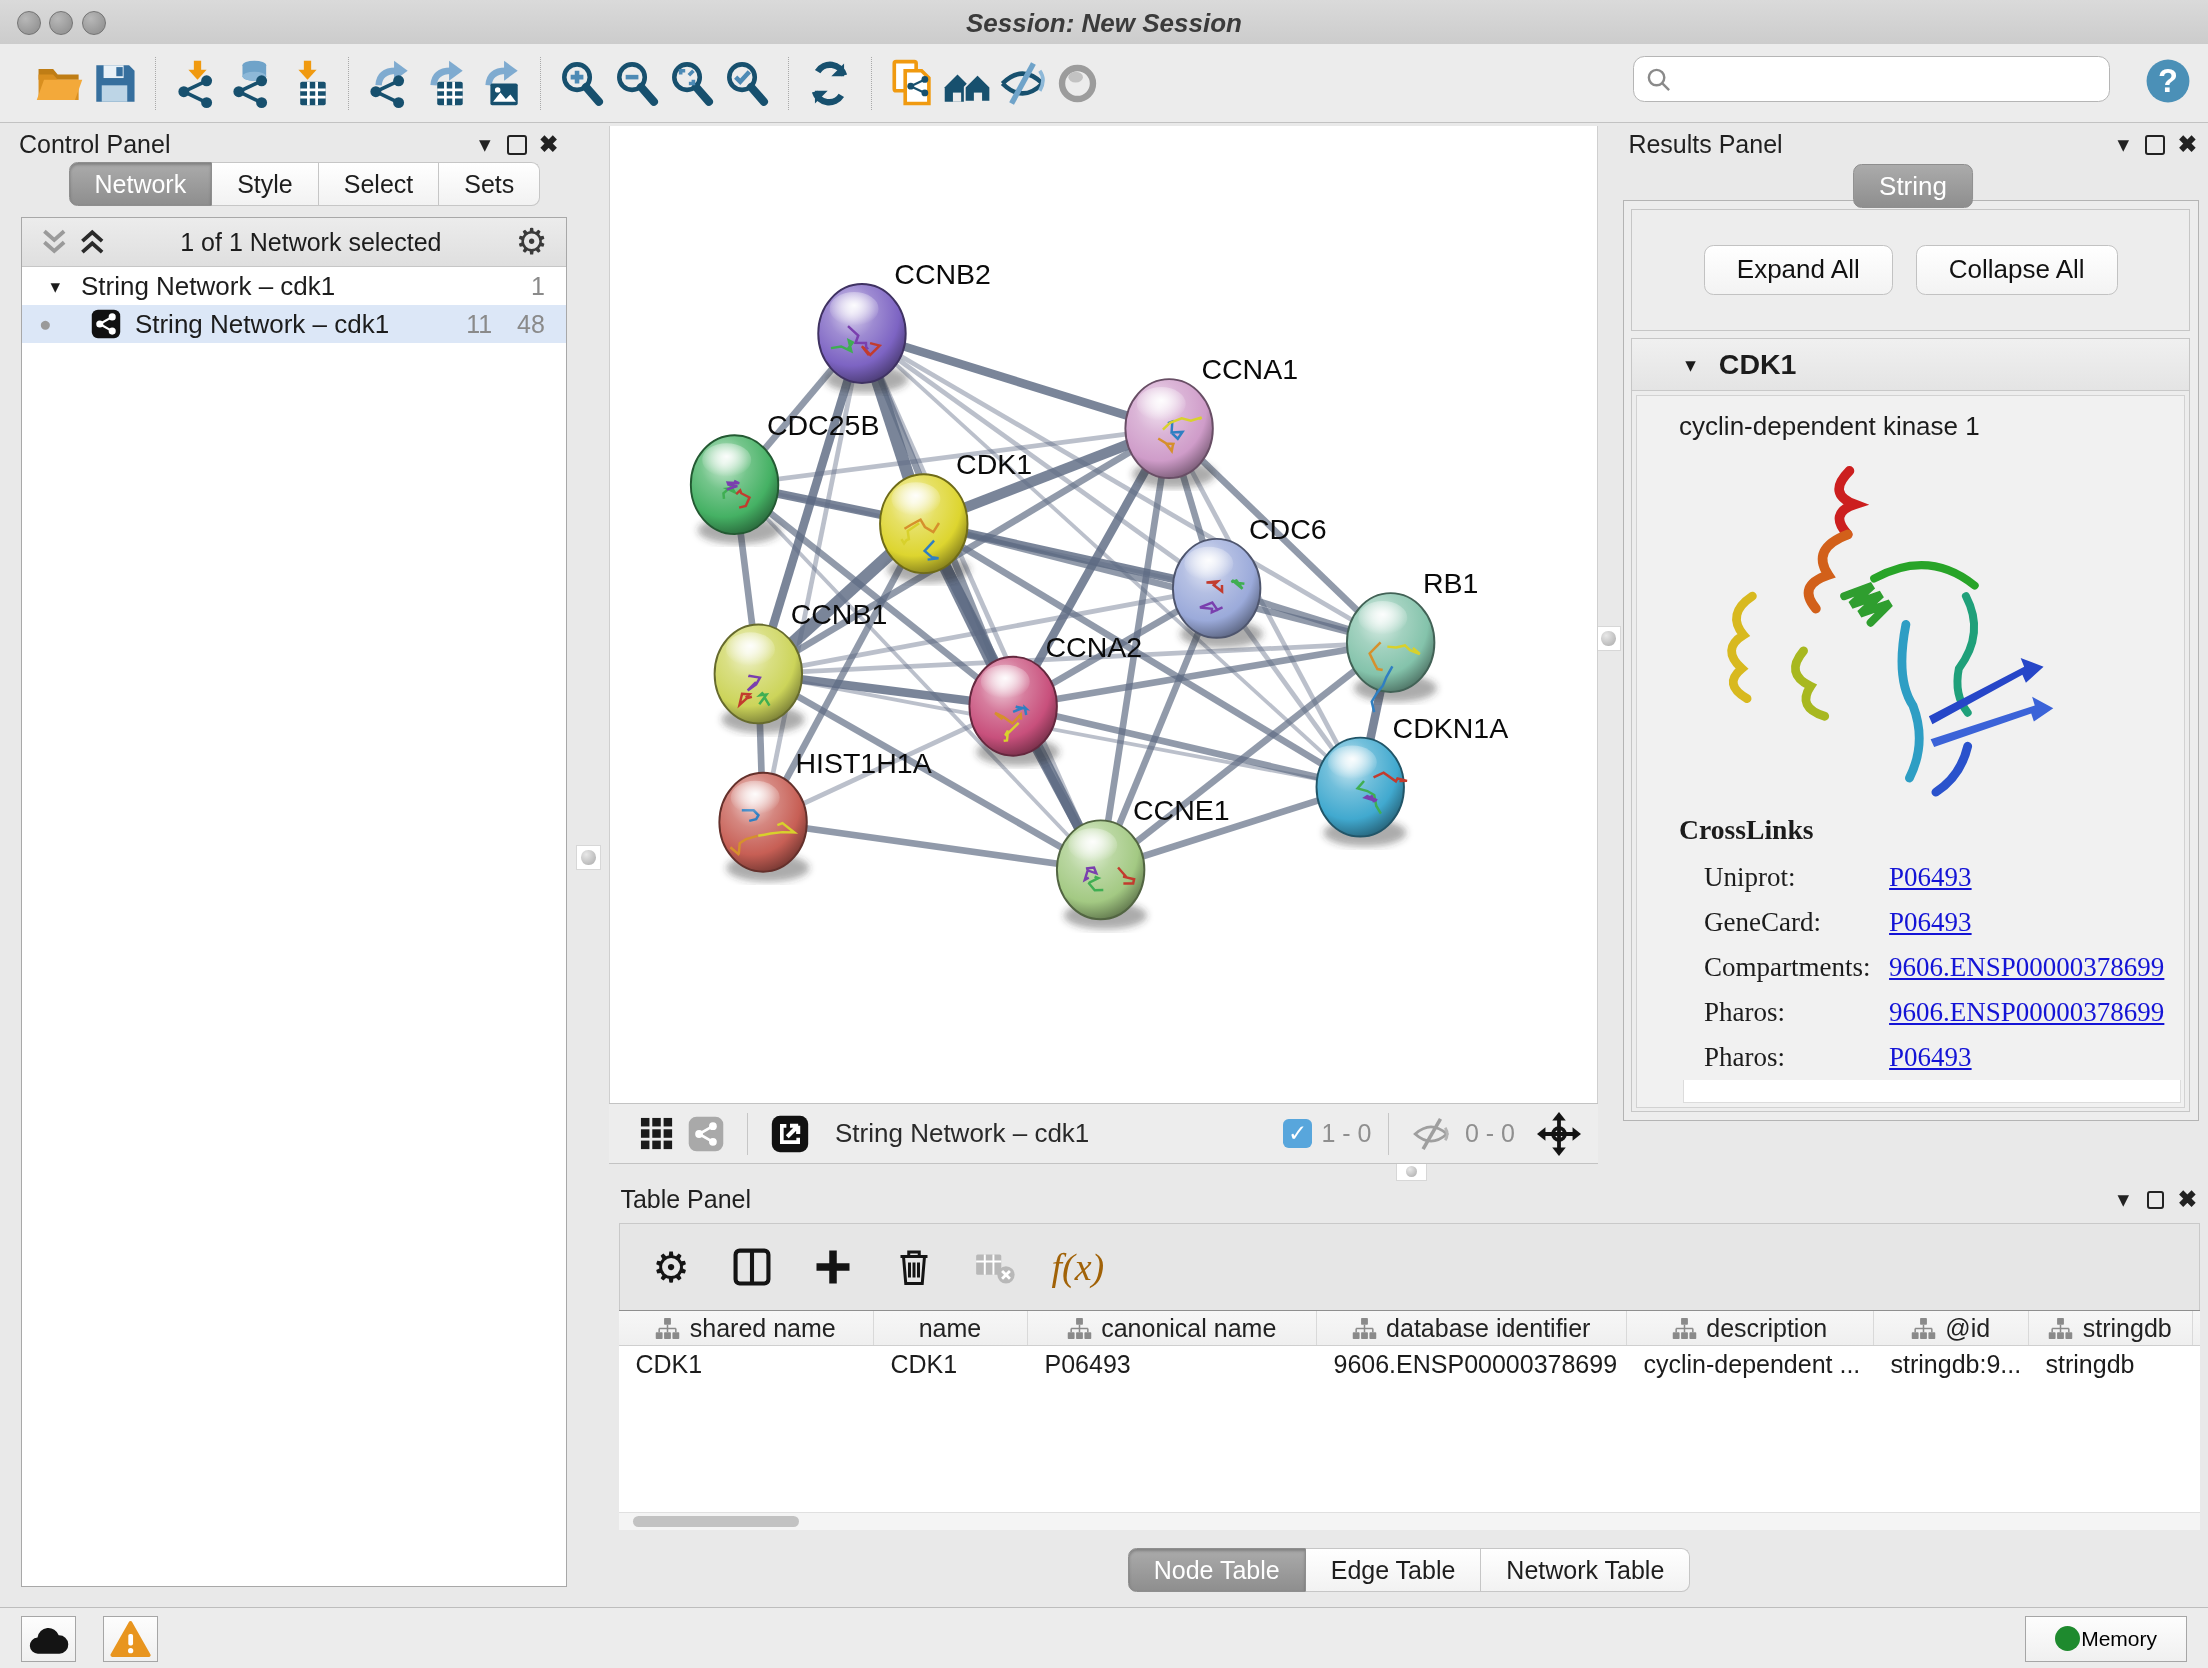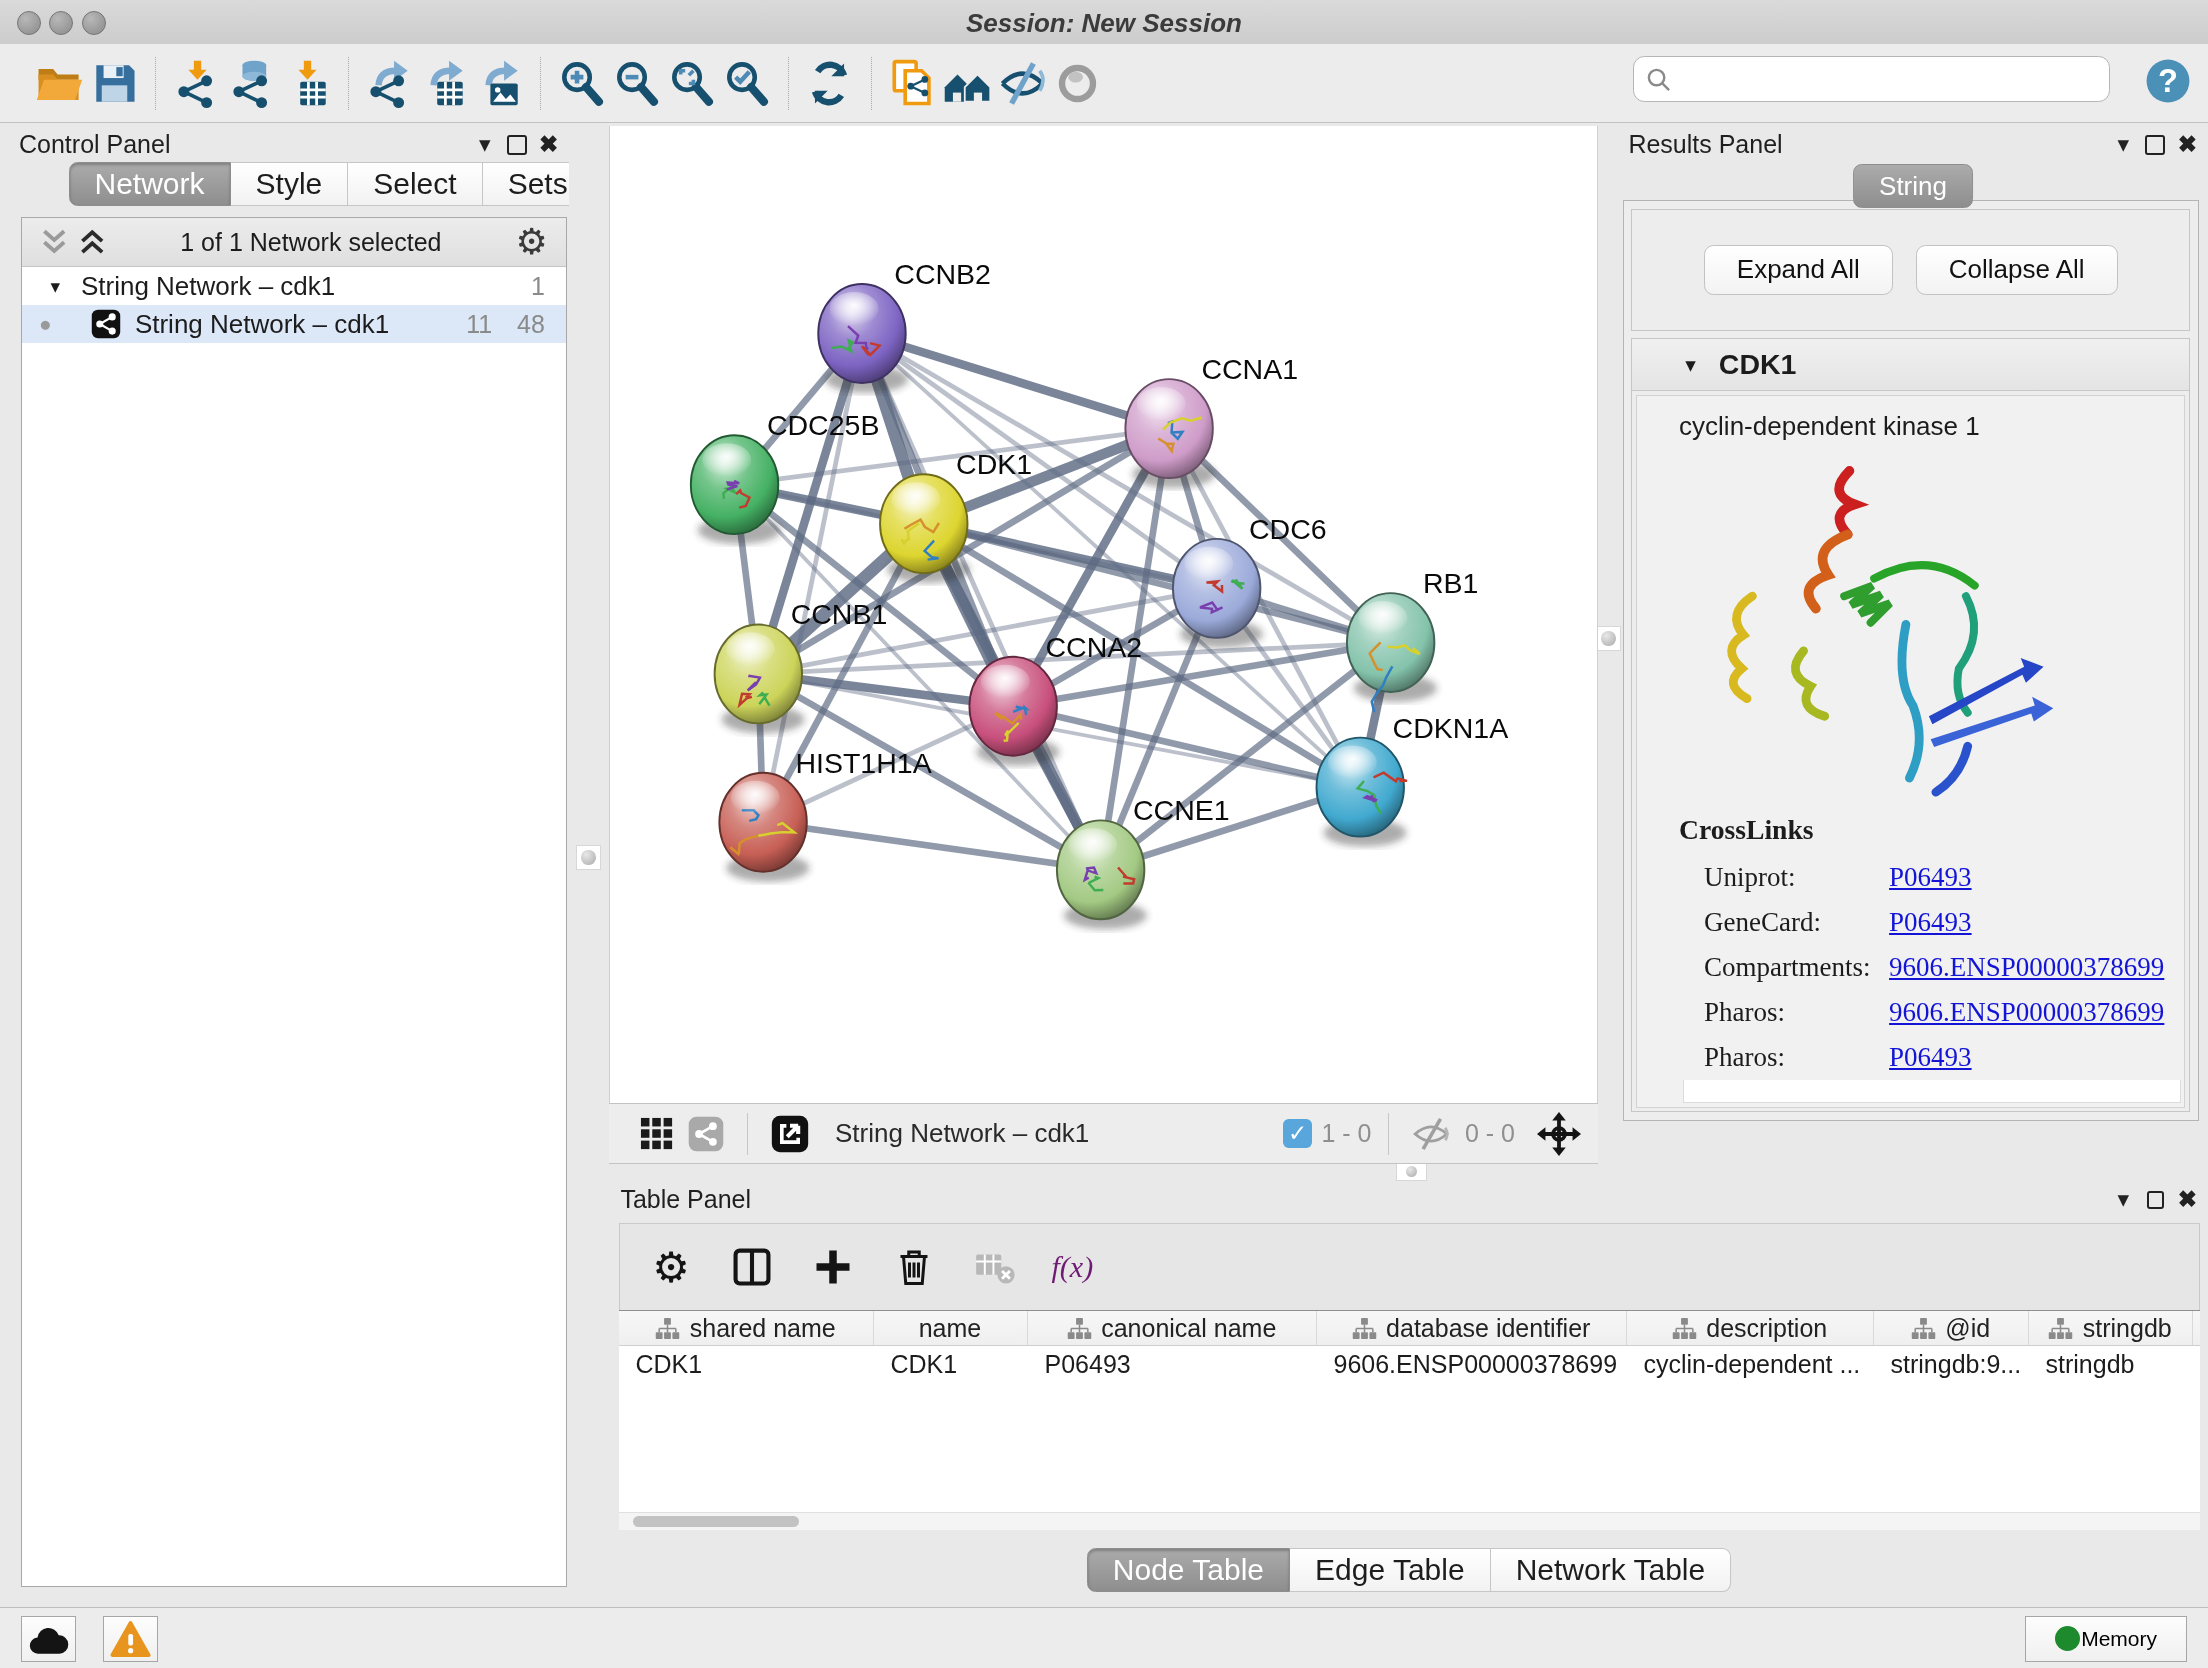--- a/index.html
+++ b/index.html
@@ -24,21 +24,21 @@
       border:1px solid #b5b5b5;border-radius:11.4px;display:flex;align-items:center;padding-left:11.4px;box-sizing:border-box;}
   #search-wrap input{border:none;outline:none;font-size:25px;flex:1;background:transparent;}
   #help-btn{position:absolute;left:2144px;top:13.3px;width:48px;height:48px;border:none;background:none;padding:0;cursor:pointer;}
   
   .panel-head{display:flex;align-items:center;font-size:25px;color:#1f1f1f;}
   .win-ico{display:inline-flex;align-items:center;justify-content:center;width:32px;height:28.5px;
       color:#222;font-size:23px;cursor:pointer;}
   .float-ico{width:16px;height:16px;border:2.4px solid #222;border-radius:2.9px;display:inline-block;}
   .seg{display:inline-flex;}
   .seg .tab{background:linear-gradient(#ffffff,#f2f2f2);border:1px solid #c6c6c6;border-left:none;
-      height:42px;padding:0 25px;font-size:30px;color:#1d1d1d;cursor:pointer;display:flex;align-items:center;}
+      height:42px;padding:0 25px;font-size:25px;color:#1d1d1d;cursor:pointer;display:flex;align-items:center;}
   .seg .tab:first-child{border-left:1px solid #c6c6c6;border-radius:8.6px 0 0 8.6px;}
   .seg .tab:last-child{border-radius:0 8.6px 8.6px 0;}
   .seg .tab.sel{background:linear-gradient(#ababab,#8e8e8e);color:#fff;border-color:#8e8e8e;
       box-shadow:inset 0 1.9px 2.9px rgba(0,0,0,.25);}
   
   #control-panel{position:absolute;left:9.5px;top:126px;width:559px;height:1480px;}
   #cp-head{position:absolute;left:9.5px;top:1.9px;right:3.8px;height:34px;}
   #cp-tabs{position:absolute;left:59px;top:36px;}
   #cp-box{position:absolute;left:11.4px;top:91px;width:544px;height:1368px;background:#fff;
       border:1px solid #a8a8a8;}
@@ -89,21 +89,21 @@
   .xrow .xl{width:185px;margin-left:25px;}
   .xrow a{color:#1414d6;text-decoration:underline;cursor:pointer;}
   #rp-bottomstrip{height:23px;background:#fff;margin:0 3.8px 3.8px 3.8px;border:1px solid #dcdcdc;border-top:none;}
   
   #table-panel{position:absolute;left:609px;top:1179px;width:1600px;height:426px;}
   #tp-head{position:absolute;left:11.4px;top:1.9px;right:5.7px;height:38px;}
   #tp-toolbar{position:absolute;left:9.5px;top:44px;width:1581px;height:88px;background:#e6e6e6;
       border:1px solid #c9c9c9;box-sizing:border-box;display:flex;align-items:center;padding-left:27px;gap:32px;}
   .tp-ico{width:49px;height:49px;display:flex;align-items:center;justify-content:center;border:none;
       background:none;padding:0;cursor:pointer;}
-  #fx-ico{font-family:"Liberation Serif",serif;font-style:italic;font-size:30px;color:#701a75;}
+  #fx-ico{font-family:"Liberation Serif",serif;font-style:italic;font-size:38px;color:#a16207;}
   #tp-table{position:absolute;left:9.5px;top:131px;width:1581px;height:202px;background:#fff;}
   #tp-header{display:flex;height:36px;background:linear-gradient(#f7f7f7,#efefef);
       border-top:1.9px solid #8f8f8f;border-bottom:1px solid #cfcfcf;box-sizing:border-box;}
   .th{display:flex;align-items:center;justify-content:center;gap:9.5px;font-size:25px;color:#222;
       border-right:1px solid #d9d9d9;box-sizing:border-box;overflow:hidden;white-space:nowrap;cursor:pointer;}
   #tp-row{display:flex;height:36px;align-items:center;font-size:25px;cursor:pointer;}
   .td{padding-left:17px;box-sizing:border-box;overflow:hidden;white-space:nowrap;}
   #tp-white{position:absolute;left:9.5px;top:204px;width:1581px;height:129px;background:#fff;}
   #tp-scroll{position:absolute;left:9.5px;top:333px;width:1581px;height:17px;background:#f4f4f4;
       border-top:1px solid #e0e0e0;}

